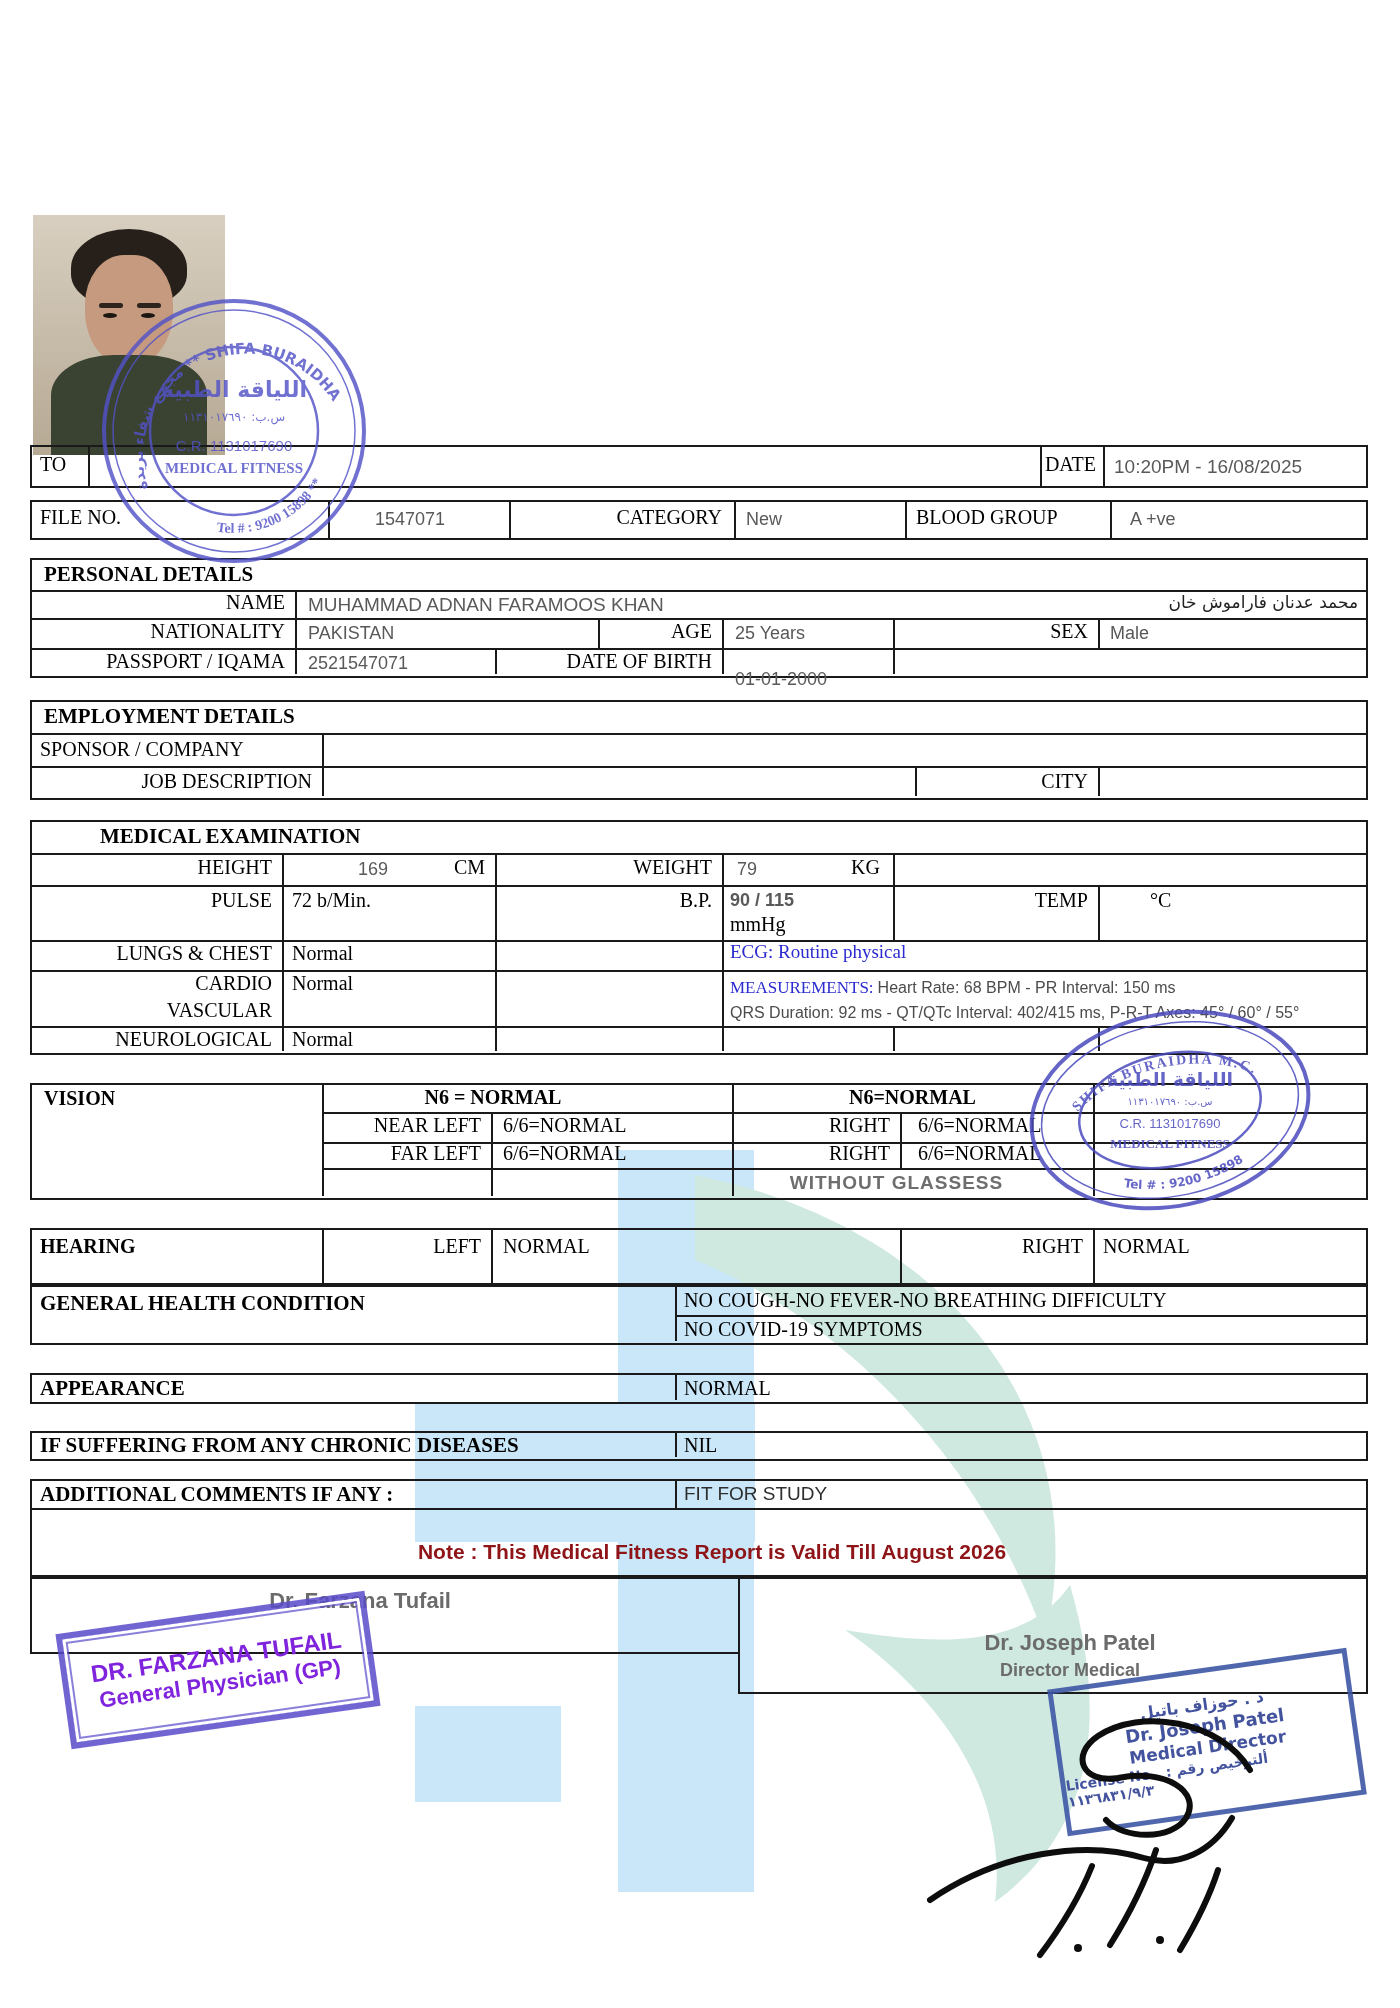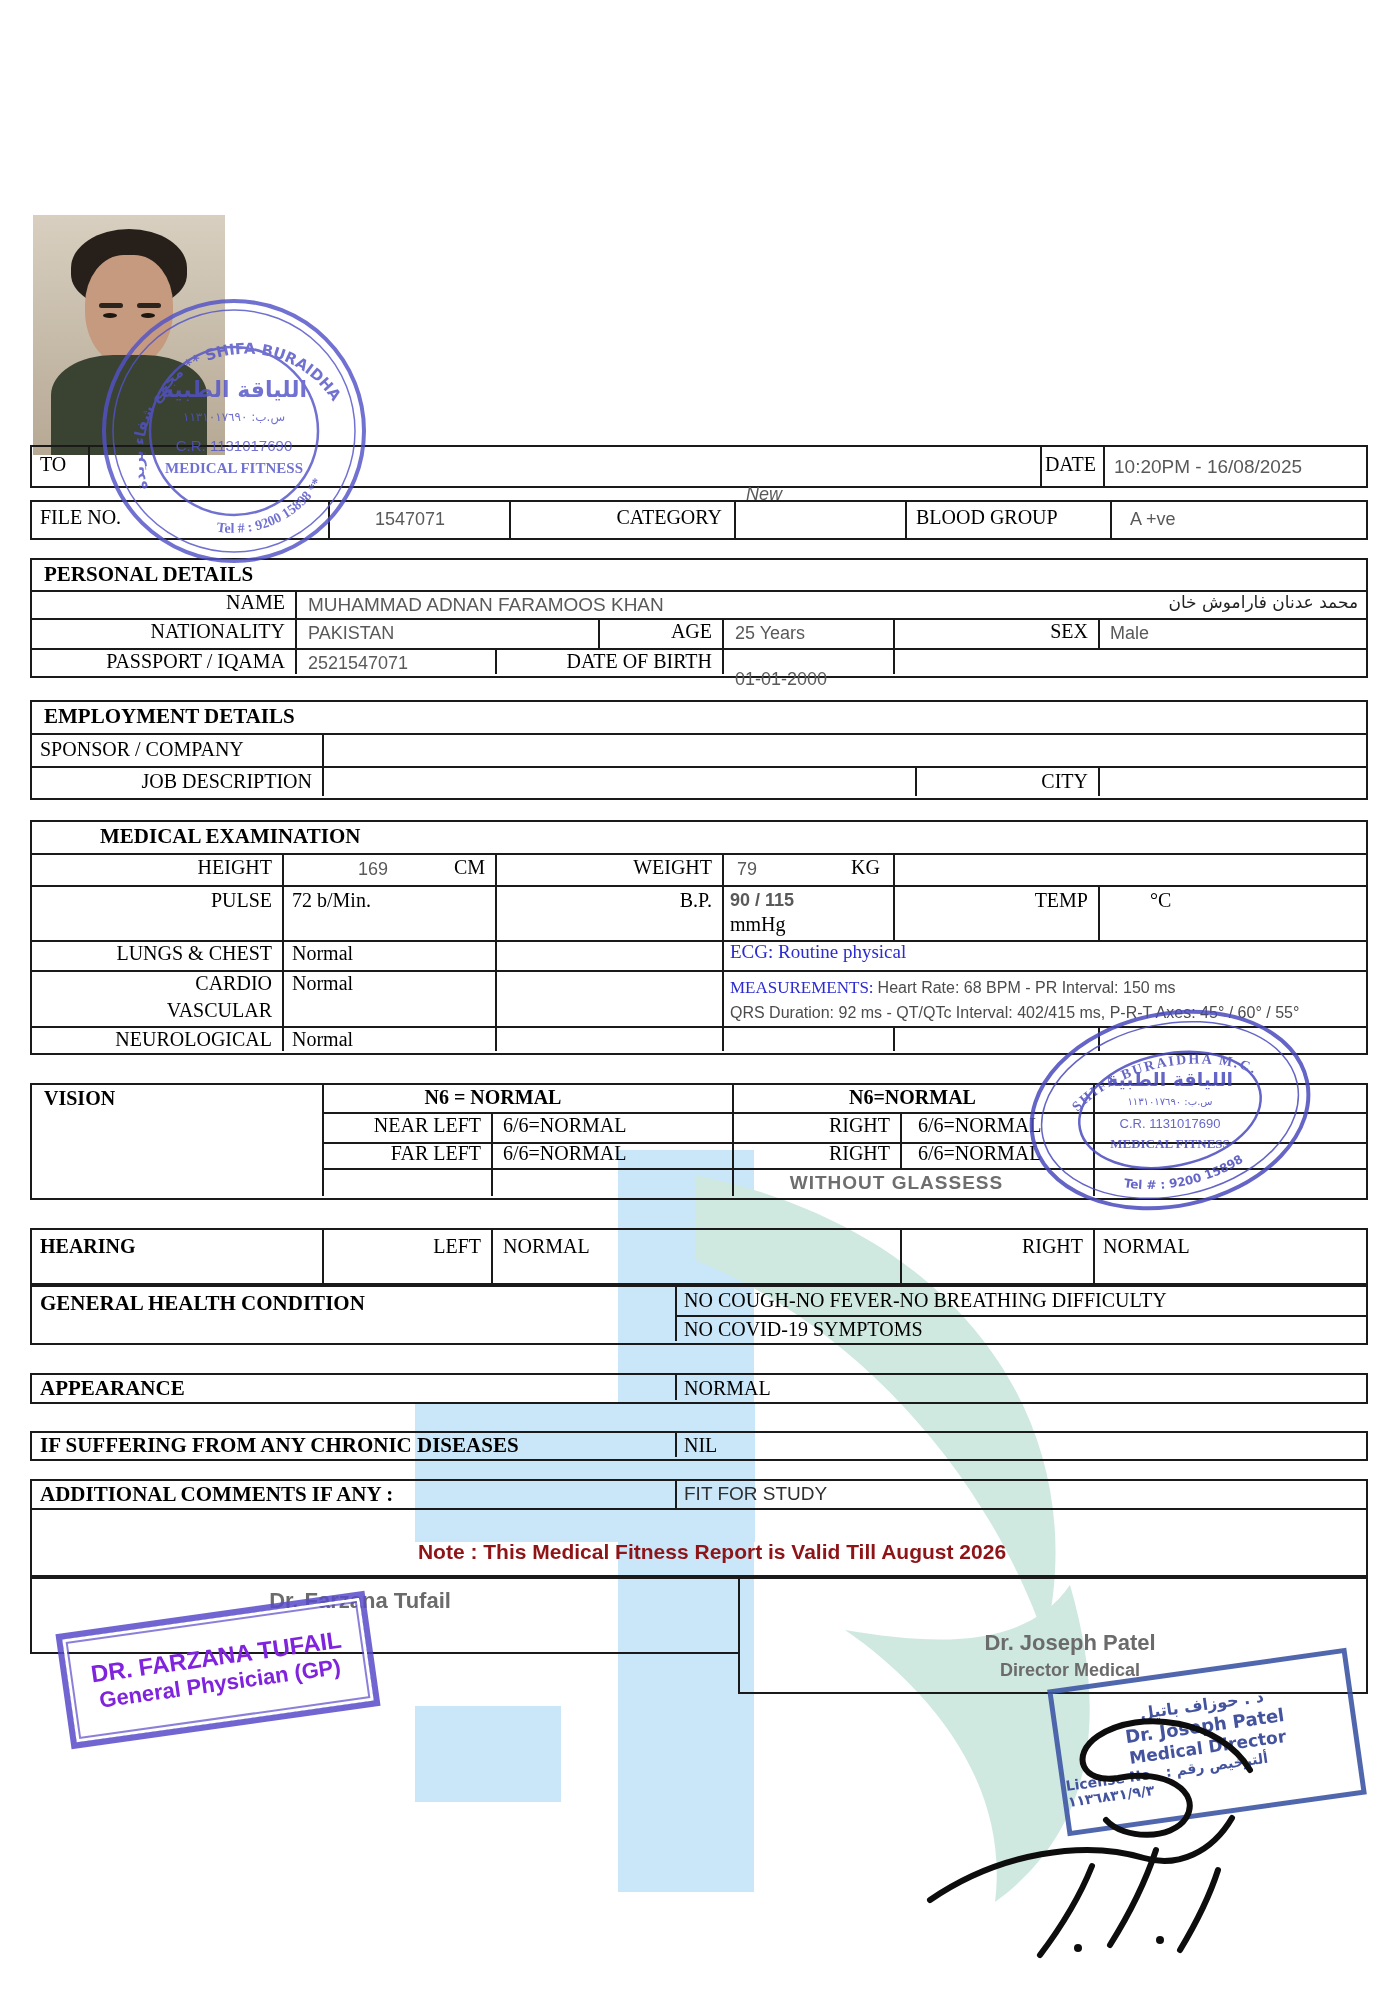--- a/index.html
+++ b/index.html
@@ -76,21 +76,21 @@
 
   <div class="box" style="left:30px;top:500px;width:1334px;height:36px;"></div>
   <div class="lv" style="left:328px;top:502px;height:36px;"></div>
   <div class="lv" style="left:509px;top:502px;height:36px;"></div>
   <div class="lv" style="left:734px;top:502px;height:36px;"></div>
   <div class="lv" style="left:905px;top:502px;height:36px;"></div>
   <div class="lv" style="left:1110px;top:502px;height:36px;"></div>
   <div class="abs serif" style="left:40px;top:506px;">FILE NO.</div>
   <div class="abs sans" style="left:375px;top:509px;">1547071</div>
   <div class="abs serif" style="right:678px;top:506px;">CATEGORY</div>
-  <div class="abs sans" style="left:746px;top:484px;font-style:italic;">New</div>
+  <div class="abs sans" style="left:746px;top:509px;">New</div>
   <div class="abs serif" style="left:916px;top:506px;">BLOOD GROUP</div>
   <div class="abs sans" style="left:1130px;top:509px;">A +ve</div>
 
   <div class="box" style="left:30px;top:558px;width:1334px;height:116px;"></div>
   <div class="lh" style="left:32px;top:590px;width:1334px;"></div>
   <div class="lh" style="left:32px;top:618px;width:1334px;"></div>
   <div class="lh" style="left:32px;top:648px;width:1334px;"></div>
   <div class="lv" style="left:295px;top:590px;height:84px;"></div>
   <div class="lv" style="left:598px;top:620px;height:28px;"></div>
   <div class="lv" style="left:722px;top:620px;height:28px;"></div>

